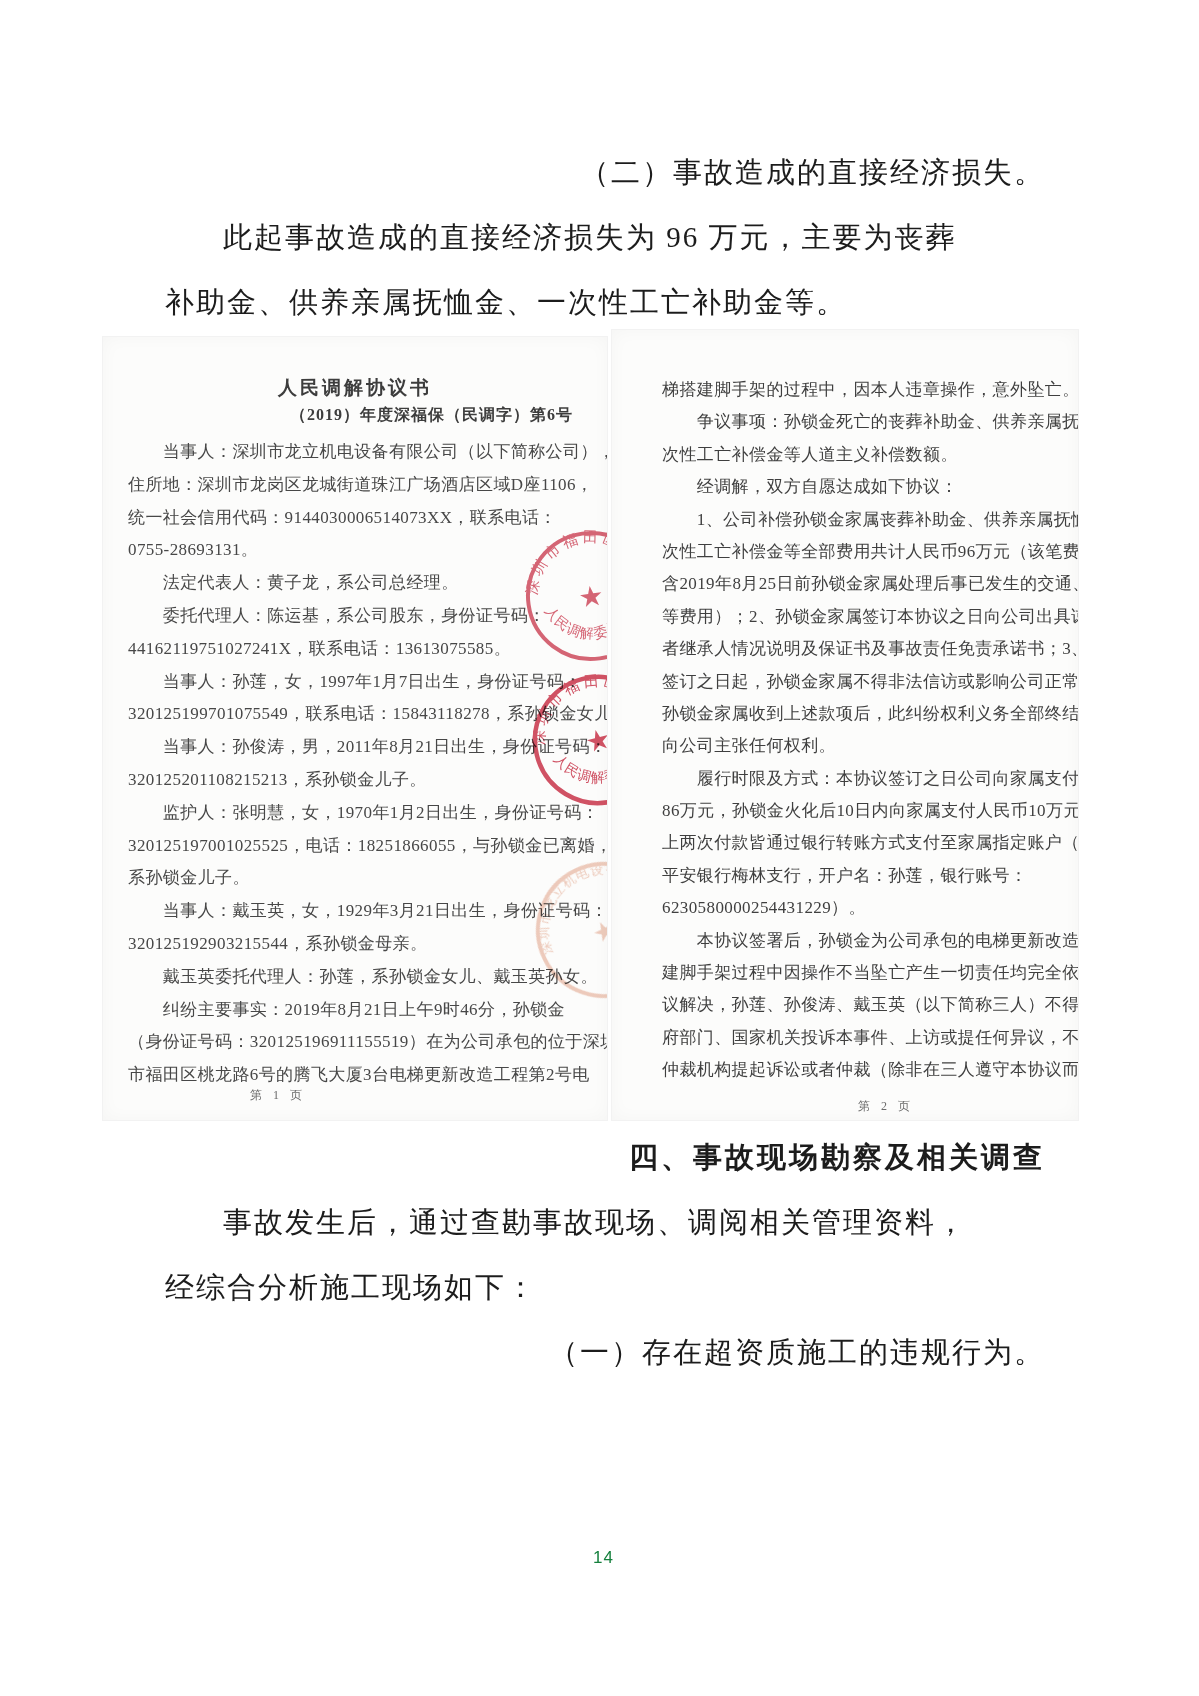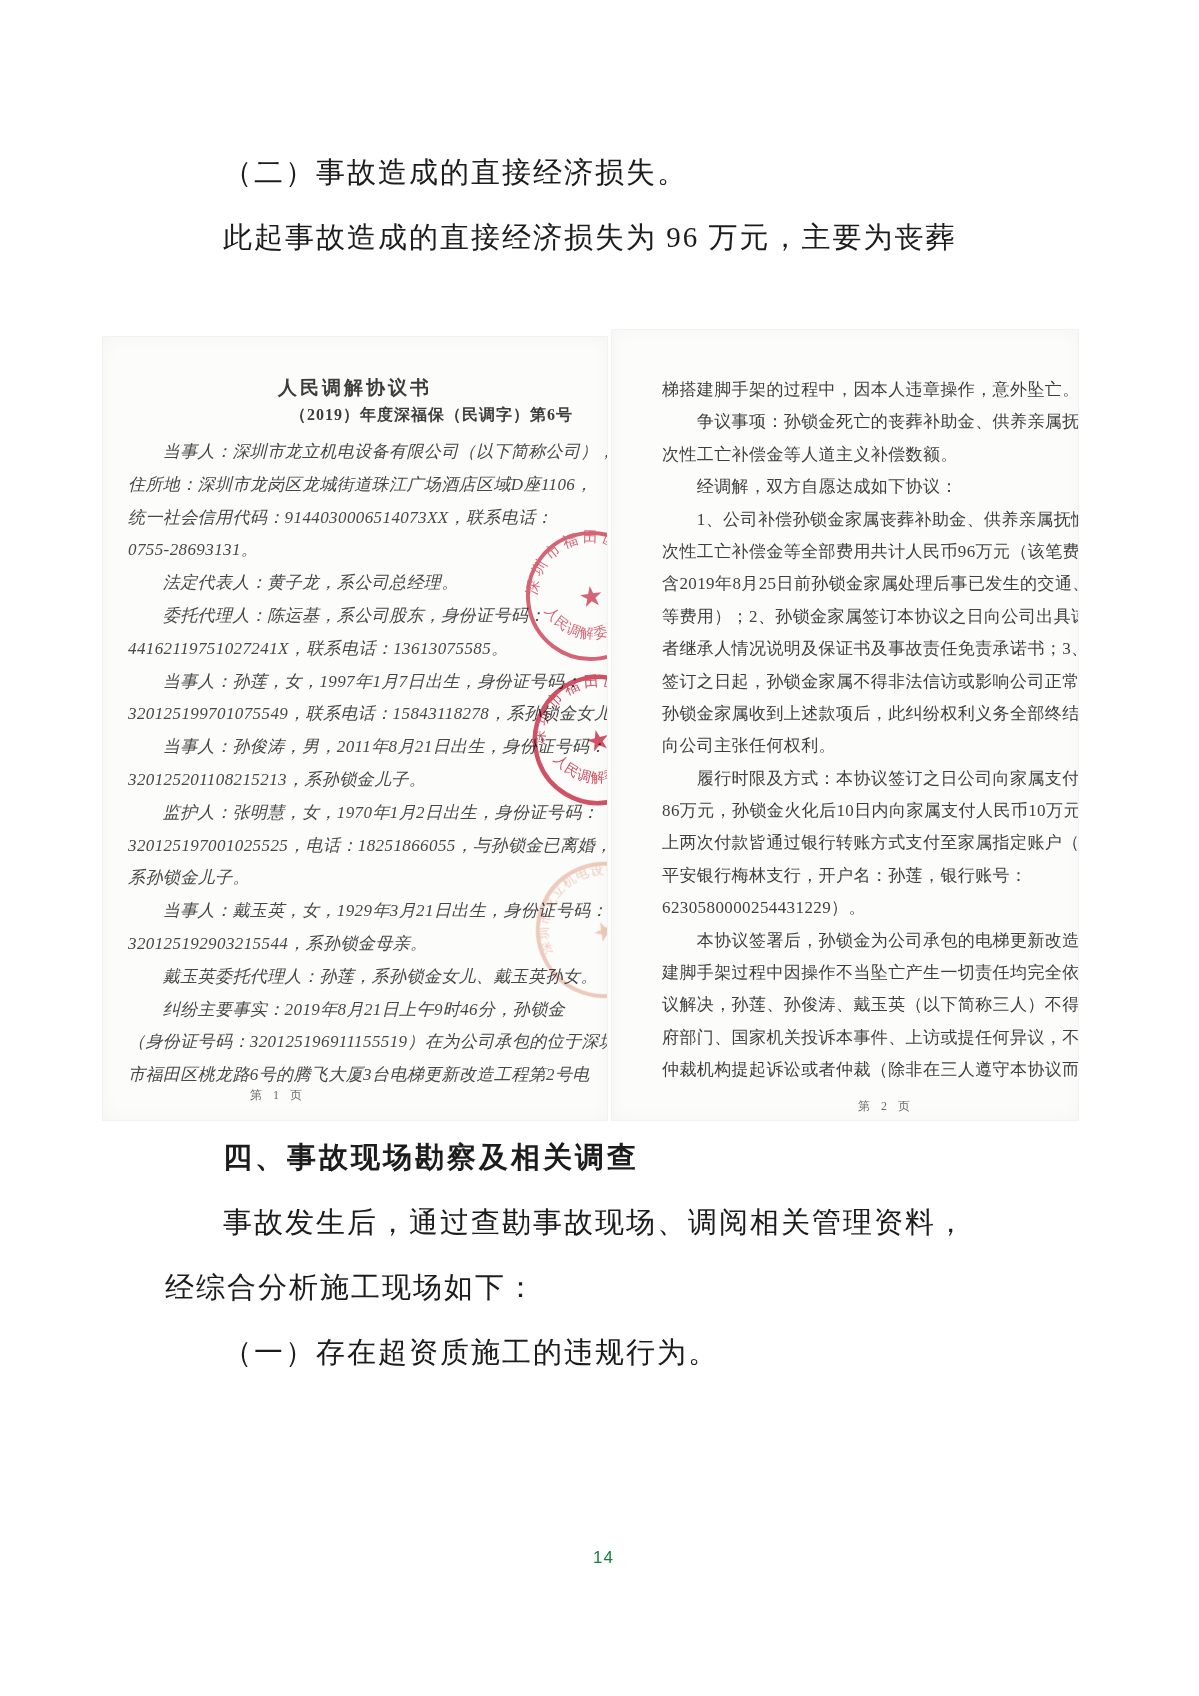--- a/index.html
+++ b/index.html
@@ -6,21 +6,21 @@
   .page{
     position:relative;width:1199px;height:1696px;background:#ffffff;
     margin:0 auto;overflow:hidden;
     font-family:"Liberation Serif","DejaVu Serif",serif;color:#1c1c1c;
   }
   
   .bline{
     position:absolute;left:165px;width:880px;height:65px;line-height:65px;
     font-size:29px;letter-spacing:2px;white-space:pre;
   }
-  .indent2{text-indent:58px;}
+  .indent2{text-indent:58px;text-align:right;}
   .bold-heading{
     font-family:"Liberation Sans","DejaVu Sans",sans-serif;
     font-weight:bold;letter-spacing:3px;
   }
   .lines-abs div{height:65px;line-height:65px;font-size:29px;letter-spacing:2px;white-space:pre;}
   .lines-abs{position:absolute;left:165px;width:880px;}
   .lines-abs div:first-child{text-indent:58px;}
   .page-number{
     position:absolute;top:1548px;left:4px;width:1199px;text-align:center;
     font-size:17px;letter-spacing:1px;color:#15803d;
@@ -35,21 +35,21 @@
   .scan-left{left:103px;top:337px;width:504px;height:783px;}
   .scan-right{left:612px;top:330px;width:466px;height:790px;}
   .scan-title{
     margin-top:38px;text-align:center;font-weight:bold;font-size:19px;
     letter-spacing:3px;color:#3d3d3d;
   }
   .scan-subtitle{
     margin-top:4px;text-align:right;padding-right:34px;font-weight:bold;
     font-size:16px;letter-spacing:1px;color:#3d3d3d;
   }
-  .scan-lines-left{margin-top:10px;padding-left:25px;padding-right:4px;font-style:italic;}
+  .scan-lines-left{margin-top:10px;padding-left:25px;padding-right:4px;}
   .scan-lines-left div{height:32.8px;line-height:32.8px;font-size:17px;letter-spacing:.4px;white-space:pre;}
   .scan-lines-right{padding-top:44px;padding-left:34px;padding-right:2px;}
   .scan-lines-right div{height:32.4px;line-height:32.4px;font-size:17px;letter-spacing:.4px;white-space:pre;color:#3f3f3f;margin-left:16px;}
   .scan-footer{
     position:absolute;font-size:12px;color:#6a6a6a;letter-spacing:4px;white-space:pre;
   }
   .footer-1{left:147px;top:750px;}
   .footer-2{left:246px;top:768px;}
   
   .stamp{position:absolute;mix-blend-mode:multiply;}
@@ -59,20 +59,21 @@
 </style>
 </head>
 <body>
 
 <div class="page">
 
   <div class="bline indent2" style="top:140px">（二）事故造成的直接经济损失。</div>
 
   <div class="lines-abs" style="top:205px">
       <div>此起事故造成的直接经济损失为 96 万元，主要为丧葬</div>
+      <div>补助金、供养亲属抚恤金、一次性工亡补助金等。</div>
     </div>
 
   <div class="scan scan-left">
     <div class="scan-title">人民调解协议书</div>
     <div class="scan-subtitle">（2019）年度深福保（民调字）第6号</div>
     <div class="scan-lines-left">
         <div>　　当事人：深圳市龙立机电设备有限公司（以下简称公司），</div>
         <div>住所地：深圳市龙岗区龙城街道珠江广场酒店区域D座1106，</div>
         <div>统一社会信用代码：9144030006514073XX，联系电话：</div>
         <div>0755-28693131。</div>

